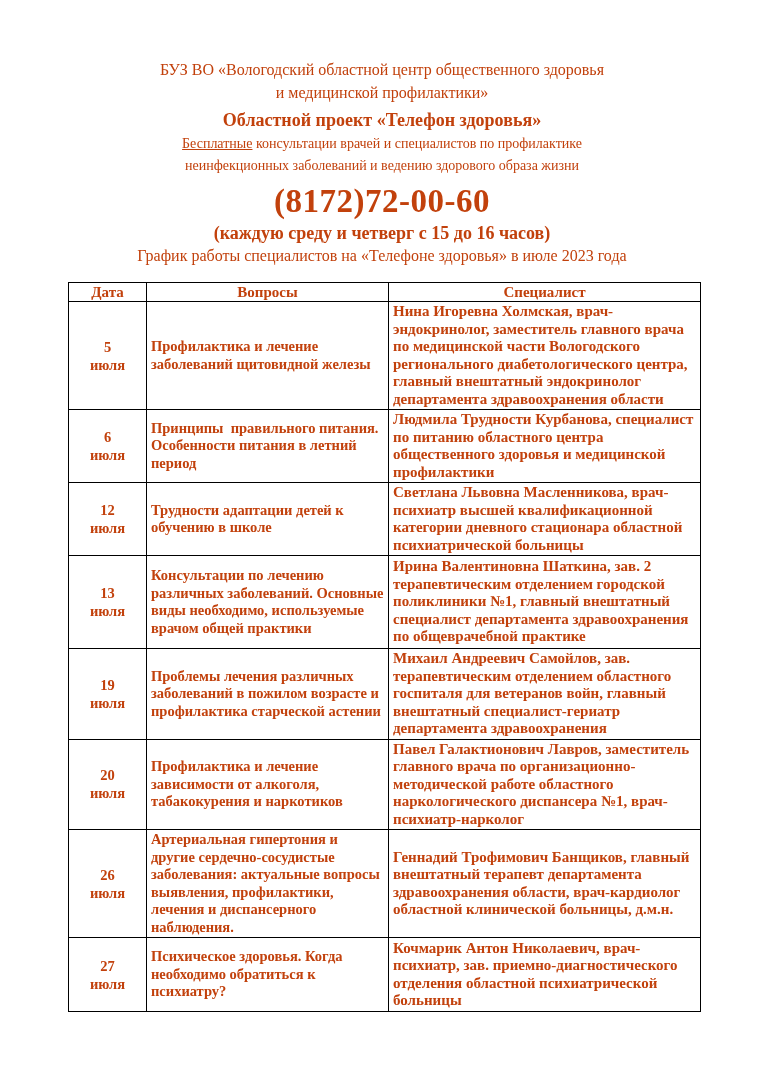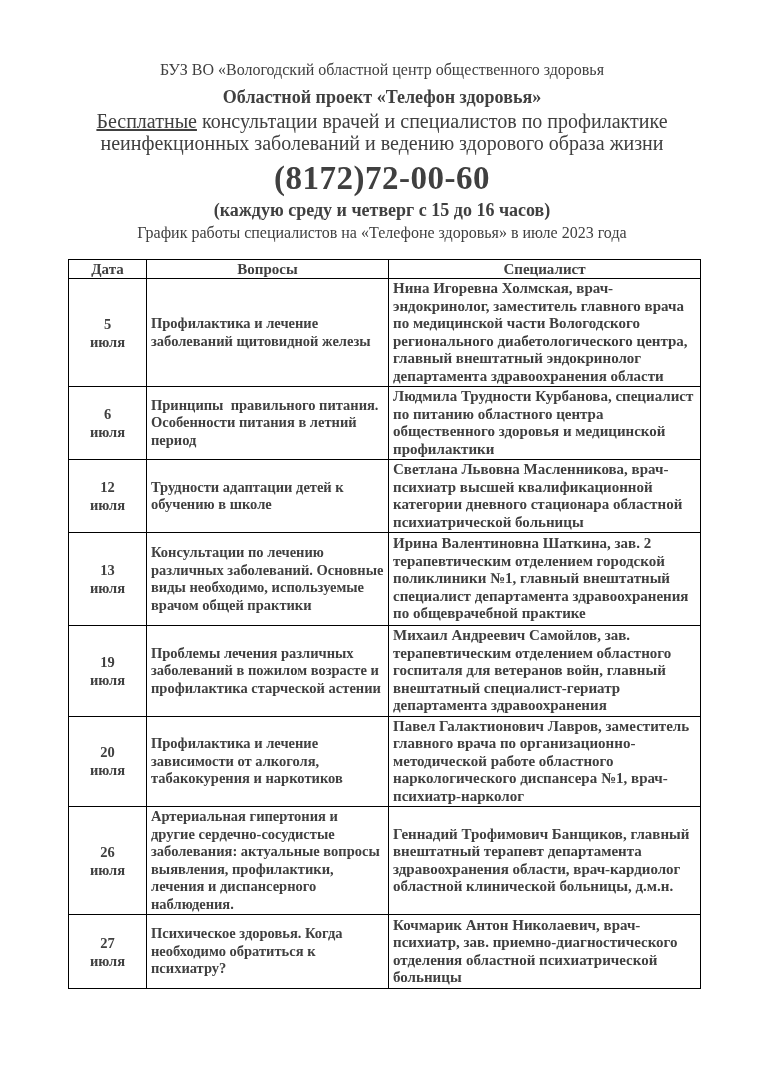--- a/index.html
+++ b/index.html
@@ -5,41 +5,41 @@
   html, body {
     margin: 0;
     padding: 0;
     background: #ffffff;
   }
   .page {
     position: relative;
     width: 764px;
     height: 1080px;
     background: #ffffff;
-    color: #404040;
+    color: #c2410c;
     font-family: "Liberation Serif", "DejaVu Serif", serif;
     overflow: hidden;
   }
   .doc-header {
     padding-top: 58px;
     text-align: center;
   }
   .doc-header p { margin: 0; }
   .org-line {
     font-size: 16px;
     line-height: 23px;
   }
   .project-title {
     font-size: 18px;
     font-weight: bold;
     line-height: 26px;
     margin-top: 3px !important;
   }
   .free-line {
-    font-size: 20px;
+    font-size: 14px;
     line-height: 22px;
   }
   .free-line .u { text-decoration: underline; }
   .phone {
     font-size: 33px;
     font-weight: bold;
     line-height: 42px;
     margin-top: 3px !important;
     letter-spacing: 0.5px;
   }
@@ -104,20 +104,21 @@
   tbody tr:nth-child(7) { height: 103px; }
   tbody tr:nth-child(8) { height: 74px; }
 </style>
 </head>
 <body>
 
 <div class="page">
 
   <div class="doc-header">
     <p class="org-line">БУЗ ВО «Вологодский областной центр общественного здоровья</p>
+    <p class="org-line">и медицинской профилактики»</p>
     <p class="project-title">Областной проект «Телефон здоровья»</p>
     <p class="free-line"><span class="u">Бесплатные</span><span> консультации врачей и специалистов по профилактике</span></p>
     <p class="free-line">неинфекционных заболеваний и ведению здорового образа жизни</p>
     <p class="phone">(8172)72-00-60</p>
     <p class="hours">(каждую среду и четверг с 15 до 16 часов)</p>
     <p class="subtitle">График работы специалистов на «Телефоне здоровья» в июле 2023 года</p>
   </div>
 
   <table class="schedule">
     <colgroup>

